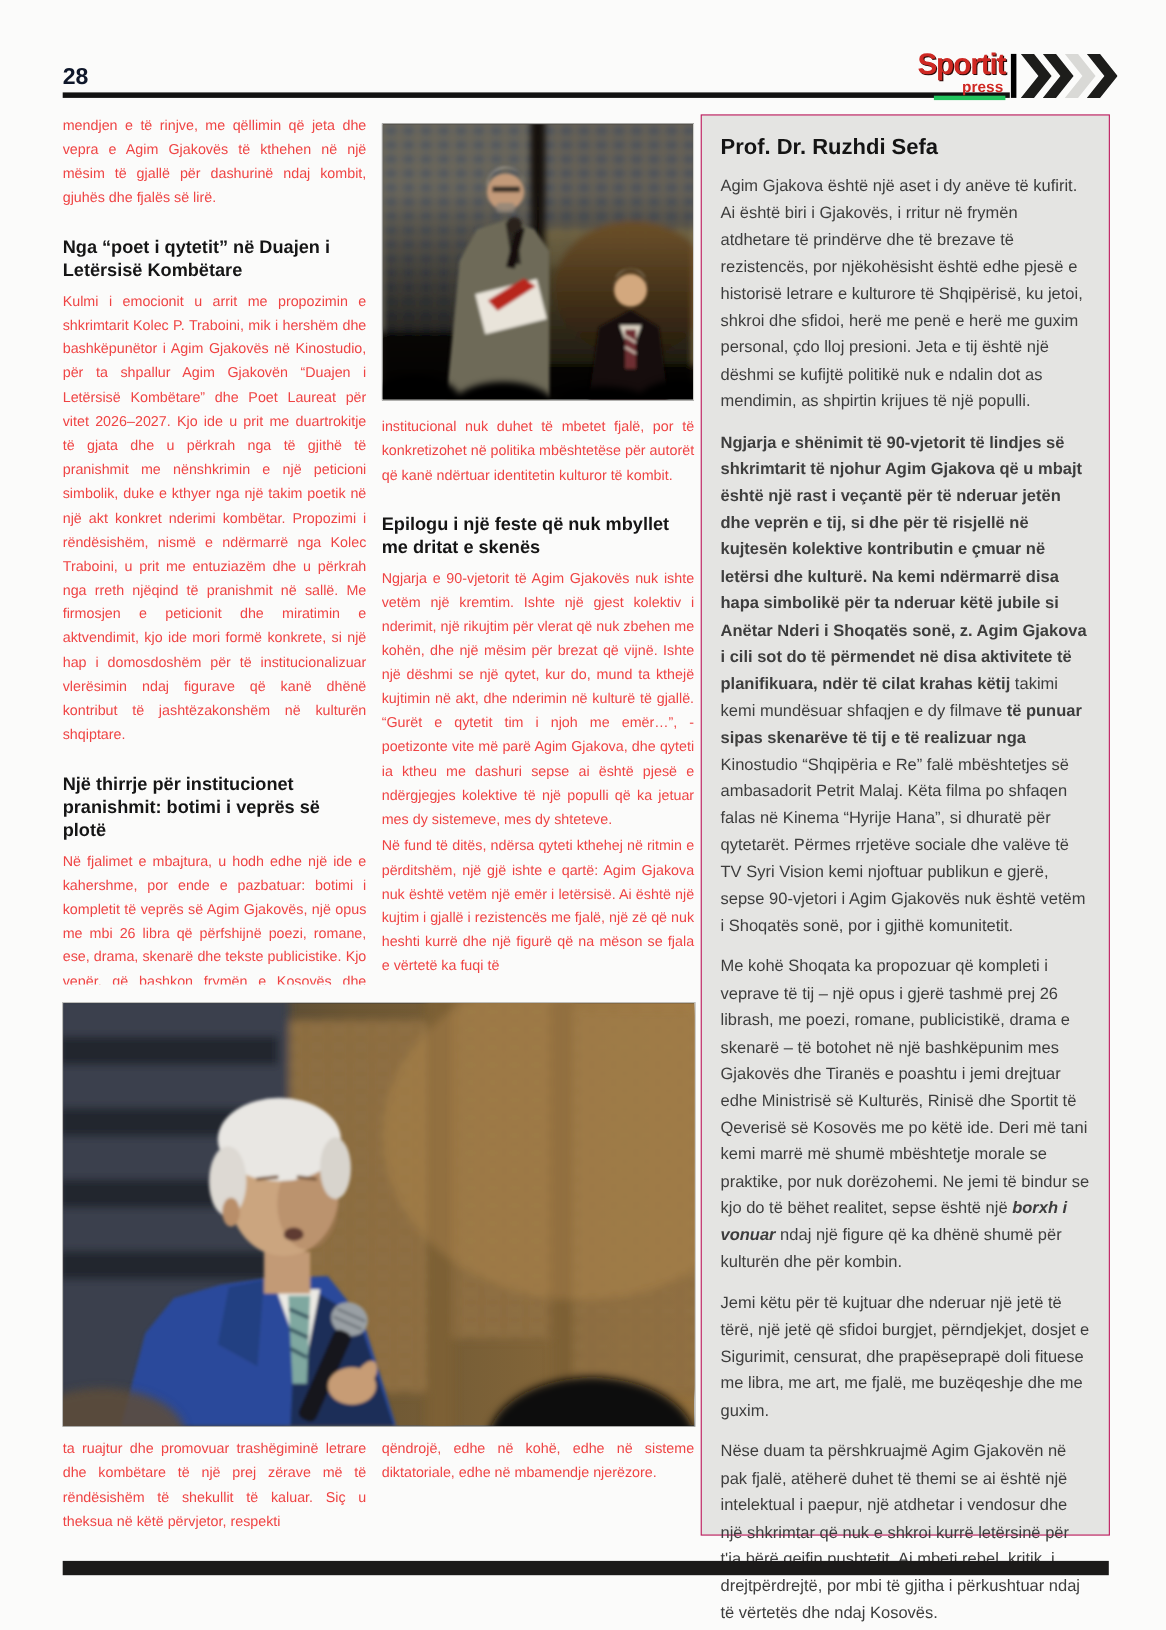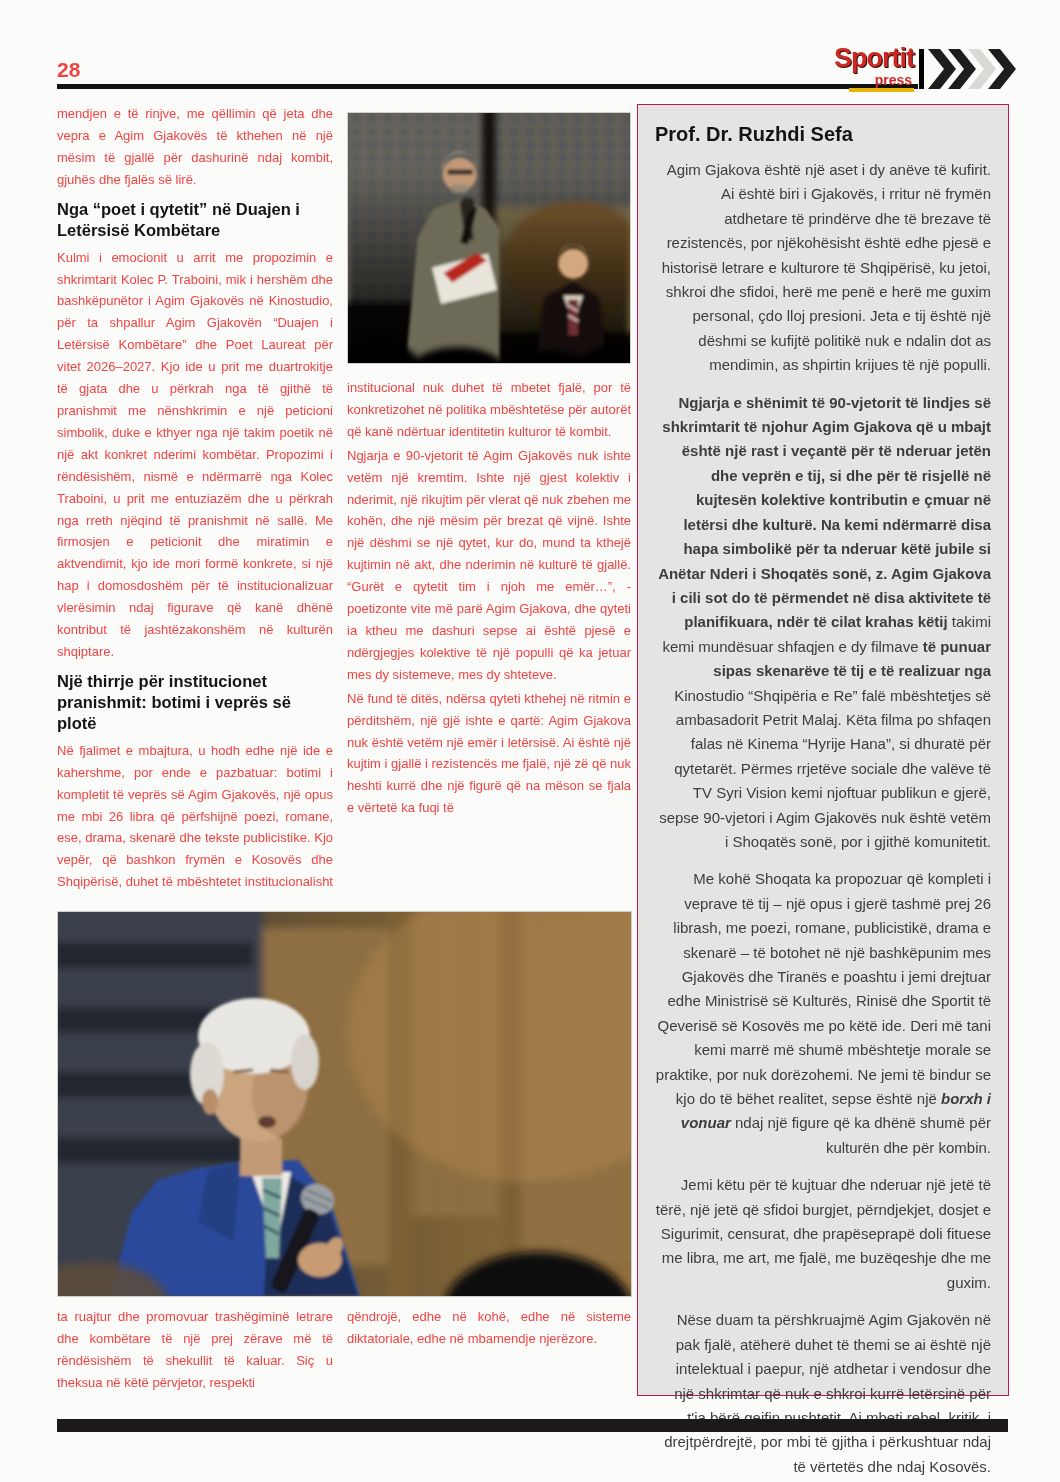--- a/index.html
+++ b/index.html
@@ -1,45 +1,45 @@
 <!DOCTYPE html>
 <html><head>
 <meta charset="utf-8">
 <style>
   html,body{margin:0;padding:0;background:#ffffff;}
   .page{position:relative;width:1060px;height:1482px;background:#fbfbfa;overflow:hidden;
         font-family:"Liberation Sans",sans-serif;}
   
-  .page-number{position:absolute;left:57px;top:58px;font-size:21px;font-weight:700;color:#ef4444;}
+  .page-number{position:absolute;left:57px;top:58px;font-size:21px;font-weight:700;color:#0f172a;}
   .header-rule{position:absolute;left:57px;top:84px;width:861px;height:5px;background:#121212;}
   .logo{position:absolute;left:816px;top:46px;display:flex;align-items:center;}
   .logo-text{width:98px;text-align:right;}
   .logo-title{display:block;font-size:27px;line-height:25px;font-weight:800;color:#cf2823;
               letter-spacing:-1px;text-shadow:1px 1px 0 #2a0a08;}
   .logo-sub{display:inline-block;font-size:14px;line-height:14px;font-weight:800;color:#cf2823;
-            border-bottom:4px solid #eab308;padding:0 2px 1px 26px;}
+            border-bottom:4px solid #22c55e;padding:0 2px 1px 26px;}
   .logo-vbar{width:5px;height:40px;background:#000;margin:0 4px 0 5px;}
   
   .col{position:absolute;overflow:hidden;}
   .col1{left:57px;top:103px;width:276px;height:792px;}
   .col2{left:347px;top:112px;width:284px;height:796px;}
   .col1b{left:57px;top:1306px;width:276px;height:100px;}
   .col2b{left:347px;top:1306px;width:284px;height:100px;}
   .body-text{font-size:13px;line-height:21.9px;text-align:justify;color:#ef4444;margin:0 0 2px 0;}
   .body-text + .body-text{margin-top:2px;}
-  h3.col-heading{font-size:16.5px;line-height:21px;color:#151515;margin:8px 0 6px 0;text-align:left;}
+  h3.col-heading{font-size:16.5px;line-height:21px;color:#151515;margin:24px 0 6px 0;text-align:left;}
   
   .photo{display:block;border:1px solid #cfcfcb;background:#111;}
   .photo1{width:282px;height:250px;margin:0 0 13px 0;}
   .photo2{position:absolute;left:57px;top:911px;width:573px;height:384px;}
   
   .sidebar{position:absolute;left:637px;top:104px;width:372px;height:1292px;box-sizing:border-box;
            background:#e4e4e2;border:1px solid #be185d;padding:16px 17px 10px 17px;}
   .sidebar-title{font-size:20px;font-weight:700;color:#141414;margin:2px 0 12px 0;}
-  .sidebar p{font-size:15px;line-height:24.4px;color:#3d3d3d;margin:0 0 13px 0;text-align:right;}
+  .sidebar p{font-size:15px;line-height:24.4px;color:#3d3d3d;margin:0 0 13px 0;text-align:left;}
   .b{font-weight:700;}
   .i{font-style:italic;}
   
   .bottom-bar{position:absolute;left:57px;top:1419px;width:951px;height:13px;background:#1b1a19;}
 </style>
 </head>
 <body>
 
 <div class="page">
 
@@ -113,20 +113,21 @@
         <path d="M211,148 a15,15 0 0 1 30,0 l-2,-9 a15,13 0 0 0 -26,0 z" fill="#b9b4a9" opacity="0.85"></path>
       </g>
       <g filter="url(#bl3)">
         <ellipse cx="30" cy="256" rx="42" ry="26" fill="#040302"></ellipse>
         <ellipse cx="110" cy="260" rx="48" ry="24" fill="#040302"></ellipse>
         <ellipse cx="200" cy="262" rx="52" ry="22" fill="#040302"></ellipse>
         <ellipse cx="270" cy="258" rx="40" ry="24" fill="#040302"></ellipse>
       </g>
     </svg>
     <p class="body-text">institucional nuk duhet të mbetet fjalë, por të konkretizohet në politika mbështetëse për autorët që kanë ndërtuar identitetin kulturor të kombit.</p>
+    <h3 class="col-heading">Epilogu i një feste që nuk mbyllet me dritat e skenës</h3>
     <p class="body-text">Ngjarja e 90-vjetorit të Agim Gjakovës nuk ishte vetëm një kremtim. Ishte një gjest kolektiv i nderimit, një rikujtim për vlerat që nuk zbehen me kohën, dhe një mësim për brezat që vijnë. Ishte një dëshmi se një qytet, kur do, mund ta kthejë kujtimin në akt, dhe nderimin në kulturë të gjallë. “Gurët e qytetit tim i njoh me emër…”, - poetizonte vite më parë Agim Gjakova, dhe qyteti ia ktheu me dashuri sepse ai është pjesë e ndërgjegjes kolektive të një populli që ka jetuar mes dy sistemeve, mes dy shteteve.</p>
     <p class="body-text">Në fund të ditës, ndërsa qyteti kthehej në ritmin e përditshëm, një gjë ishte e qartë: Agim Gjakova nuk është vetëm një emër i letërsisë. Ai është një kujtim i gjallë i rezistencës me fjalë, një zë që nuk heshti kurrë dhe një figurë që na mëson se fjala e vërtetë ka fuqi të</p>
   </div>
 
   <svg class="photo photo2" viewBox="0 0 573 384" preserveAspectRatio="none">
     <defs>
       <filter id="bl4">
           <feGaussianBlur stdDeviation="4"></feGaussianBlur>
         </filter>
       <filter id="bl2">

